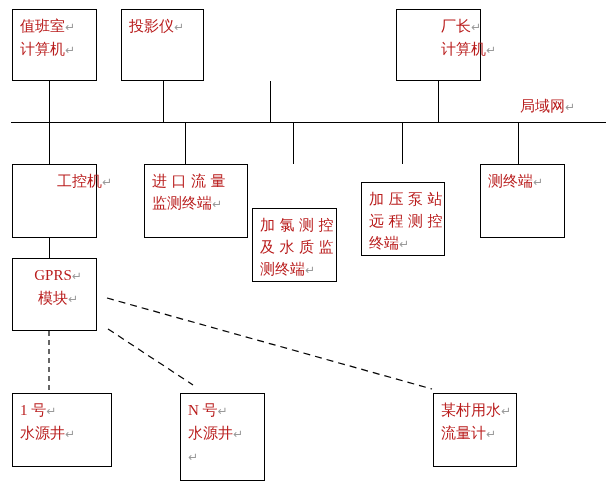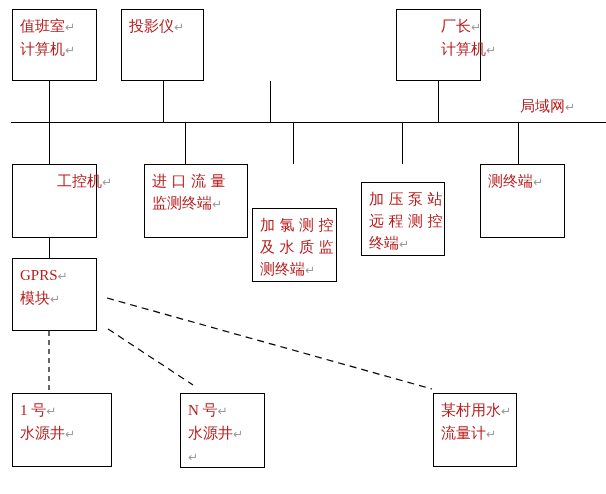--- a/index.html
+++ b/index.html
@@ -33,23 +33,23 @@
   
   .b0  { left: 12px;  top: 9px;   width: 85px; height: 72px; }
   .b1  { left: 121px; top: 9px;   width: 83px; height: 72px; }
   .b2  { left: 228px; top: 9px;   width: 83px; height: 72px; }
   .b3  { left: 396px; top: 9px;   width: 85px; height: 72px; padding-left: 44px; }
   .b4  { left: 12px;  top: 164px; width: 85px; height: 74px; padding-left: 44px; }
   .b5  { left: 144px; top: 164px; width: 104px; height: 74px; }
   .b6  { left: 252px; top: 164px; width: 85px; height: 74px; margin-top: 44px; }
   .b7  { left: 361px; top: 164px; width: 84px; height: 74px; margin-top: 18px; }
   .b8  { left: 480px; top: 164px; width: 85px; height: 74px; }
-  .b9  { left: 12px;  top: 258px; width: 85px; height: 73px; }
+  .b9  { left: 12px;  top: 258px; width: 85px; height: 73px; text-align: center; }
   .b10 { left: 12px;  top: 393px; width: 100px; height: 74px; }
-  .b11 { left: 180px; top: 393px; width: 85px; height: 75px; }
+  .b11 { left: 180px; top: 393px; width: 85px; height: 88px; }
   .b12 { left: 433px; top: 393px; width: 84px; height: 74px; }
   
   .vline { position: absolute; width: 1px; background: #000000; }
   .c1  { left: 49px;  top: 81px;  height: 42px; }
   .c2  { left: 163px; top: 81px;  height: 42px; }
   .c3  { left: 270px; top: 81px;  height: 42px; }
   .c4  { left: 438px; top: 81px;  height: 42px; }
   .c5  { left: 49px;  top: 123px; height: 41px; }
   .c6  { left: 185px; top: 123px; height: 41px; }
   .c7  { left: 293px; top: 123px; height: 41px; }

